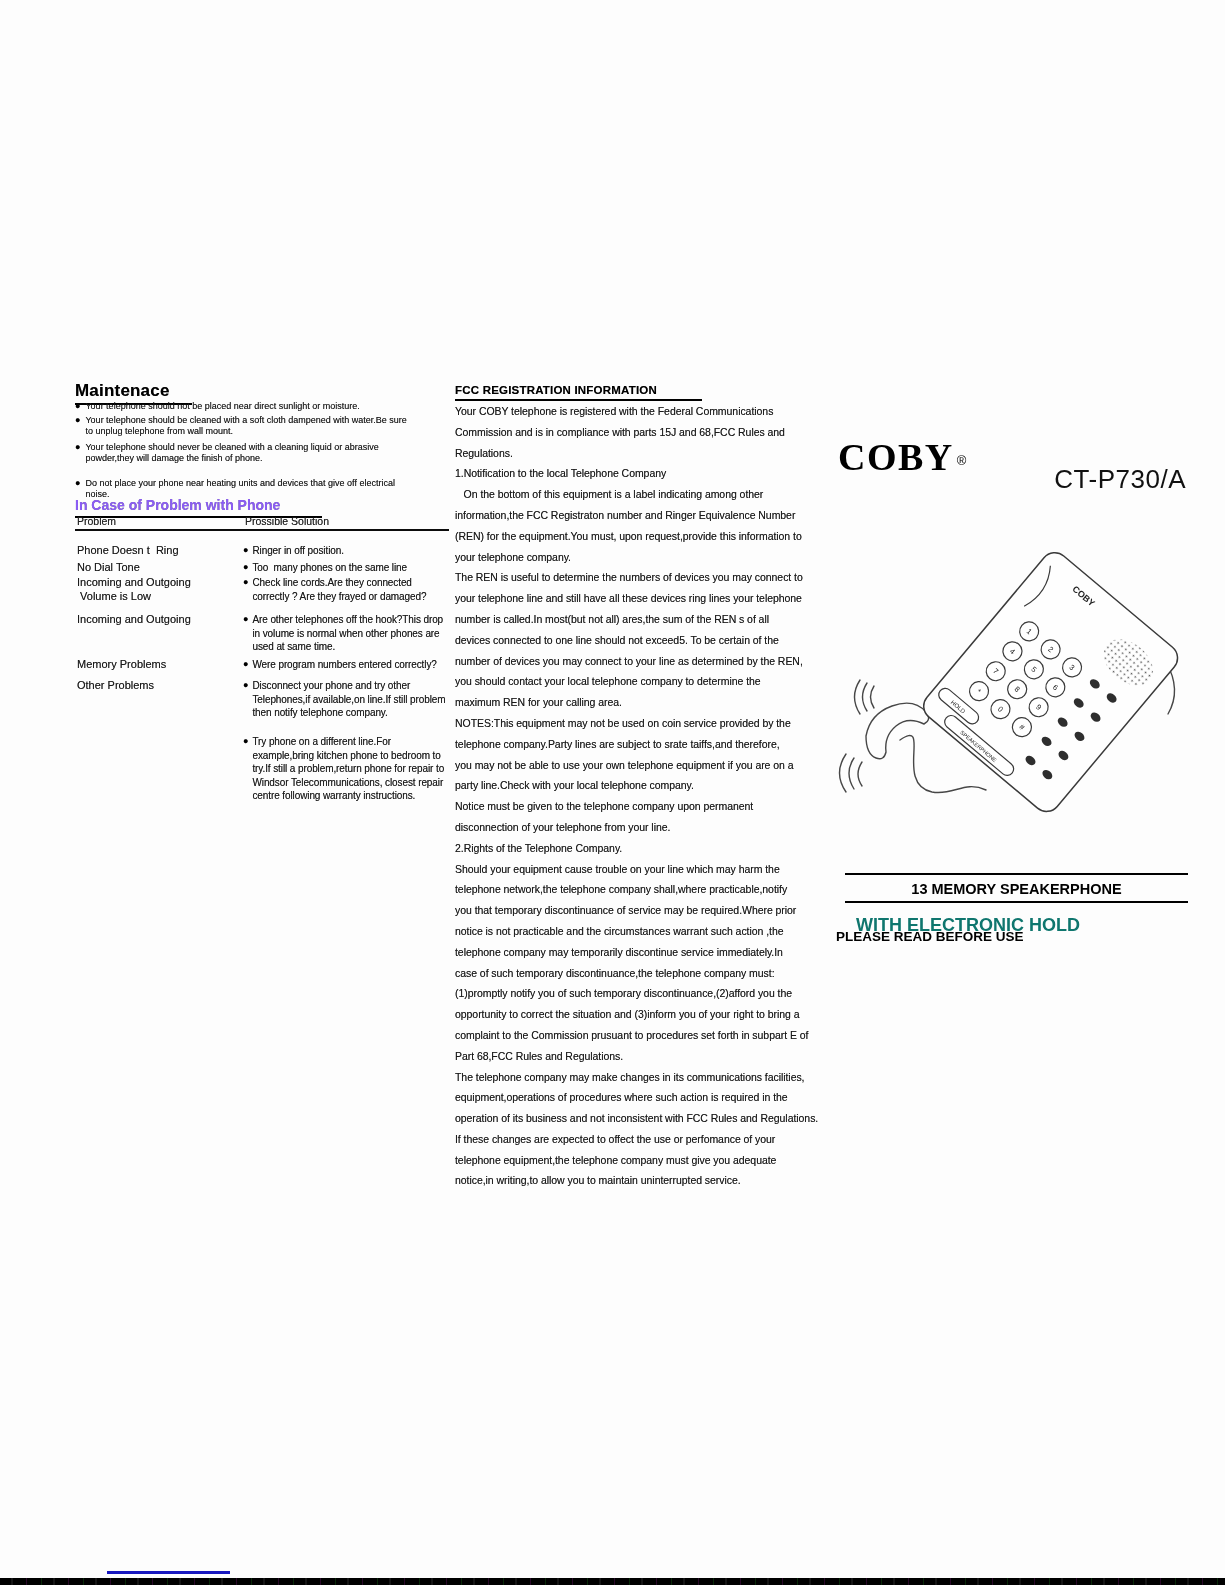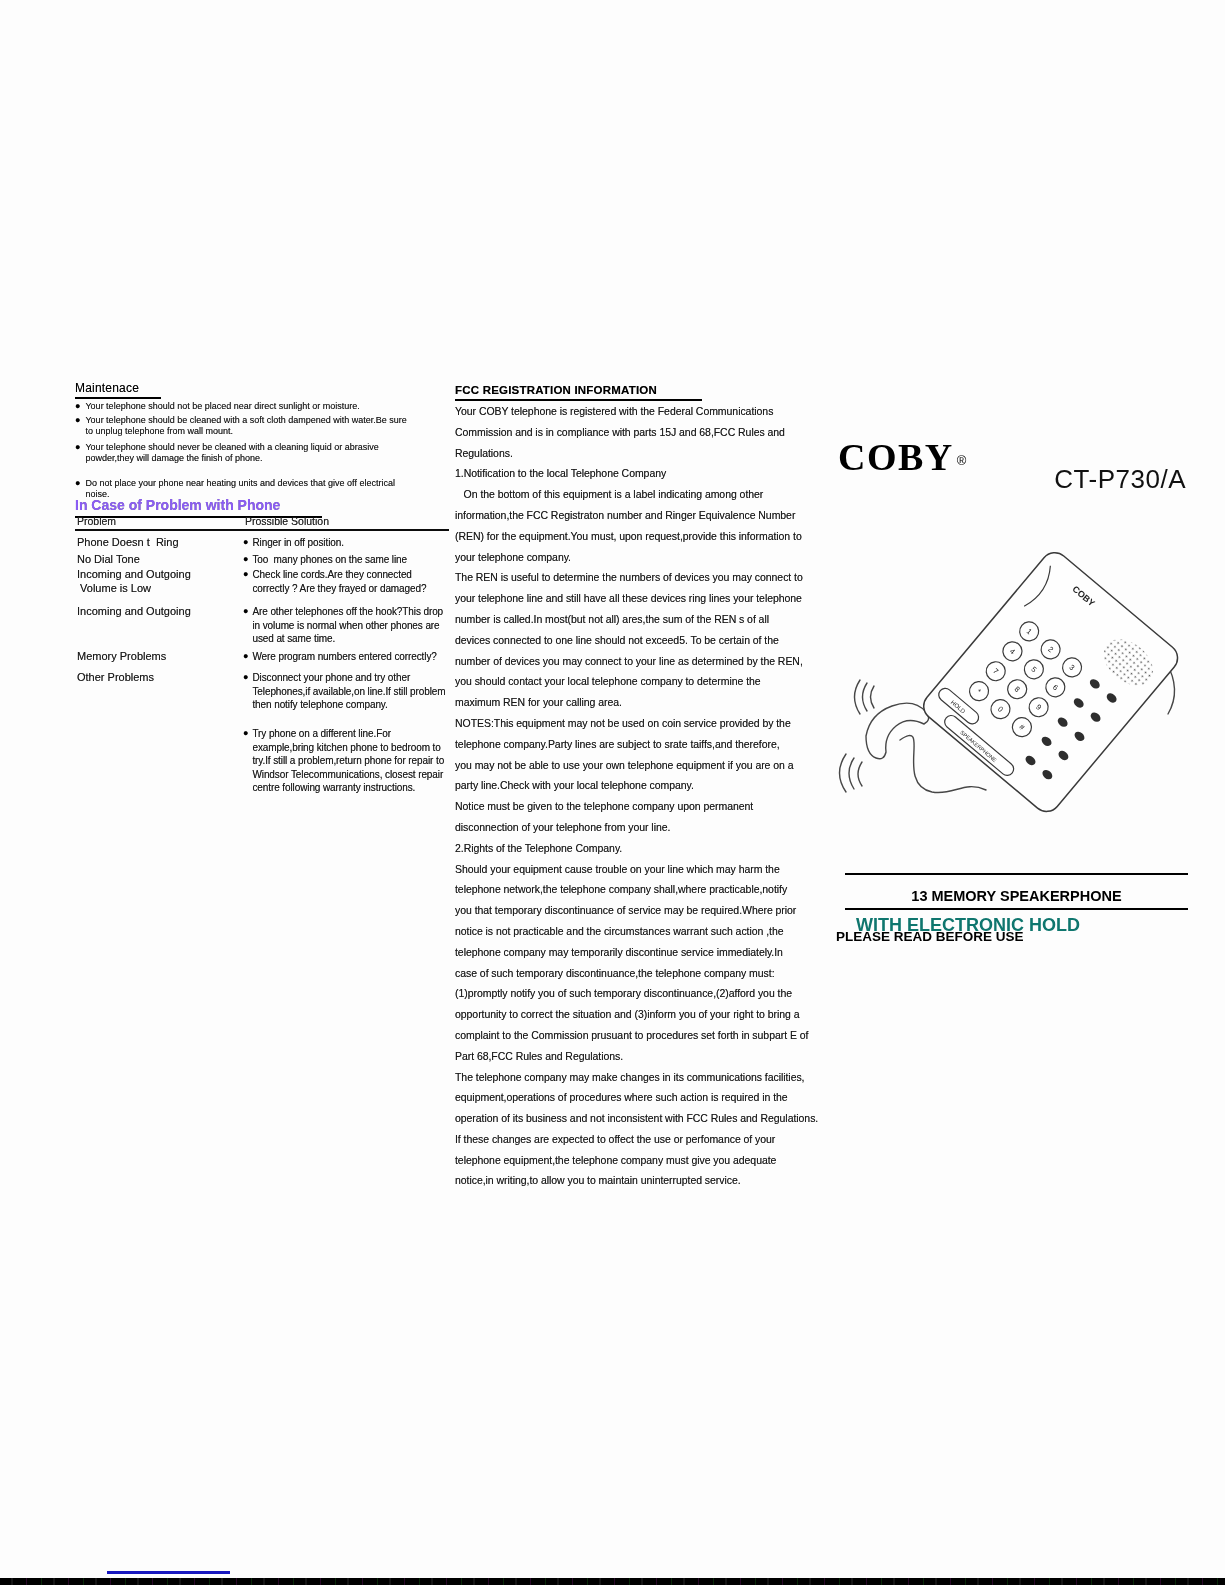--- a/index.html
+++ b/index.html
@@ -3,34 +3,34 @@
 <meta charset="utf-8">
 <style>
   html,body{margin:0;padding:0;background:#fff;}
   #page{position:relative;width:1225px;height:1585px;background:#fdfdfd;overflow:hidden;
         font-family:"Liberation Sans",sans-serif;color:#1a1a1a;}
   .sec{position:absolute;}
   .scan{text-shadow:0 0 .35px rgba(0,0,0,.55);}
 
   
   #col-left{left:75px;top:381px;width:378px;height:460px;}
-  .m-title{position:absolute;top:0;left:0;font-size:12px;font-weight:normal;color:#000;
+  .m-title{position:absolute;top:0;left:0;font-size:17px;font-weight:bold;color:#000;
            border-bottom:2.2px solid #000;padding:0 22px 2px 0;letter-spacing:.2px;}
   .m-list{position:absolute;top:20px;left:0;width:345px;}
   .mi{display:flex;gap:5px;}
   .mi .b{font-size:9px;line-height:11px;color:#000;}
   .mi .t{width:325px;font-size:9px;line-height:11.5px;white-space:pre-wrap;}
   .mi1{margin-bottom:2px}.mi2{margin-bottom:4px}.mi3{margin-bottom:13px}
   .t-title{position:absolute;top:116px;left:0;font-size:14px;font-weight:bold;color:#8b5cf6;
            border-bottom:2.2px solid #000;padding:0 42px 3px 0;}
   .thead{position:absolute;top:134px;left:2px;display:flex;font-size:10.5px;color:#222;}
   .thead .h1{width:168px}.thead .h2{width:auto}
   .thead-rule{position:absolute;top:148px;left:0;width:374px;height:2.2px;background:#0c0c0c;}
   .trows{position:absolute;top:152px;left:2px;width:374px;}
-  .trow{position:absolute;left:0;display:flex;width:374px;}
+  .trow{position:absolute;left:0;display:flex;width:374px;margin-top:8px;}
   .tp{width:166px;font-size:11px;line-height:13.5px;white-space:pre-wrap;}
   .sol{display:flex;width:208px;}
   .sol .b{font-size:9px;line-height:13px;margin-right:4px;color:#000;}
   .sol .t{width:205px;font-size:10px;line-height:13.5px;letter-spacing:-.1px;white-space:pre-wrap;}
   .r1{top:3px}.r2{top:20px}.r3{top:35px}.r4{top:72px}.r5{top:117px}.r6{top:138px}.r7{top:194px}
 
   
   #col-mid{left:455px;top:384px;width:390px;height:810px;}
   .f-title{position:absolute;top:0;left:0;font-size:11.5px;font-weight:bold;color:#000;
            border-bottom:2.2px solid #000;padding:0 45px 3px 0;letter-spacing:.2px;}
@@ -42,21 +42,21 @@
   .brand-row{position:absolute;top:0;left:2px;line-height:34px;}
   .brand{font-family:"Liberation Serif",serif;font-weight:900;font-size:38px;color:#000;letter-spacing:1.5px;}
   .reg{font-size:13px;vertical-align:5px;margin-left:3px;color:#000;}
   .model{position:absolute;top:24px;right:2px;font-size:26px;letter-spacing:.5px;color:#111;}
   .head-box{position:absolute;top:62px;left:0;width:352px;box-sizing:border-box;
             border-top:3px solid #000;border-bottom:3px solid #000;
             padding:4px 2px 5px 2px;font-size:15px;font-weight:bold;color:#000;letter-spacing:.1px;}
   .phone-fig{position:absolute;top:100px;left:0;width:352px;height:315px;}
   .banner{position:absolute;top:433px;left:9px;width:343px;box-sizing:border-box;
           border-top:2.5px solid #000;border-bottom:2.5px solid #000;
-          padding:13px 0 4px 0;text-align:center;font-size:14.5px;font-weight:bold;color:#000;}
+          padding:6px 0 4px 0;text-align:center;font-size:14.5px;font-weight:bold;color:#000;}
   .sub1{position:absolute;top:467px;left:20px;font-size:18px;font-weight:bold;color:#0f766e;margin-top:8px;}
   .sub2{position:absolute;top:489px;left:0;width:352px;box-sizing:border-box;padding-right:26px;
         font-size:13.5px;font-weight:bold;color:#000;}
 
   
   .artifact-blue{position:absolute;left:107px;top:1571px;width:123px;height:2.5px;background:#1818c0;}
   .artifact-strip{position:absolute;left:0;bottom:0;width:1225px;height:7px;
     background:repeating-linear-gradient(90deg,#000 0 11px,#161616 11px 13px,#000 13px 26px,#2a082a 26px 27px,#000 27px 41px,#082a08 41px 42px);}
 </style>
 </head>

